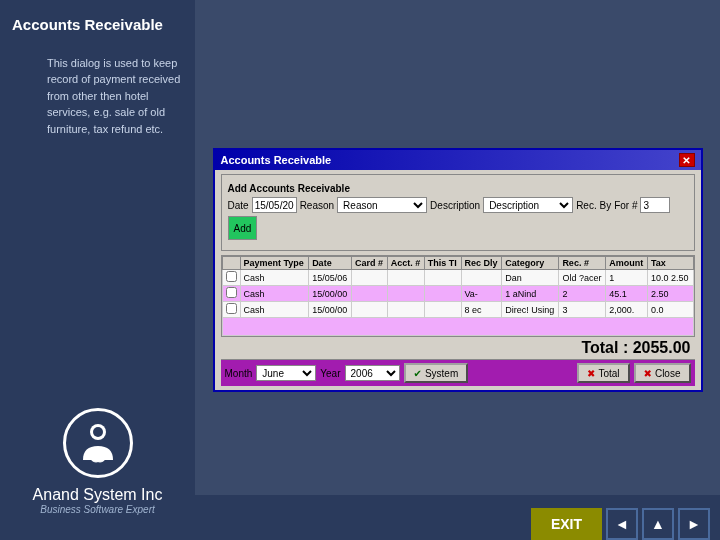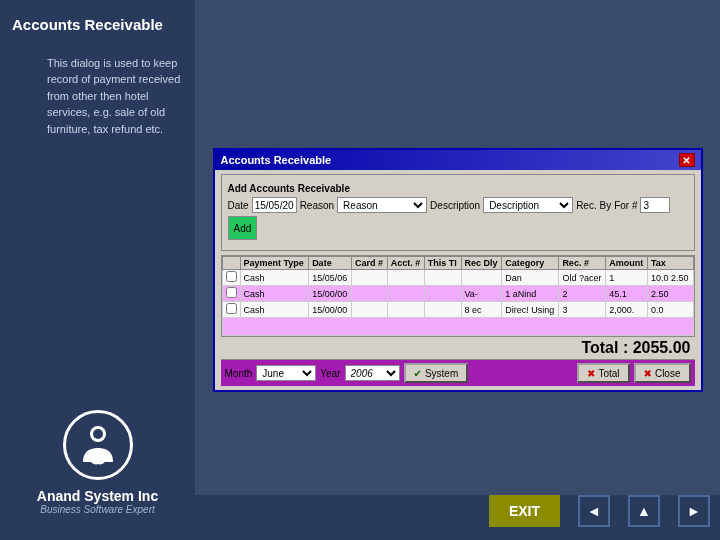--- a/index.html
+++ b/index.html
@@ -59,22 +59,22 @@
       margin-bottom: 8px;
     }
 
     .logo-icon svg {
       width: 50px;
       height: 50px;
     }
 
     .company-name {
       color: white;
-      font-size: 14px;
-      font-weight: bold;
+      font-size: 16px;
+      font-weight: normal;
       text-align: left;
     }
 
     .company-tagline {
       color: #a0b4d0;
       font-size: 10px;
       text-align: center;
       font-style: italic;
     }
 
@@ -263,24 +263,24 @@
 
     
     .bottom-nav {
       position: absolute;
       bottom: 0;
       right: 0;
       width: 525px;
       height: 45px;
       background: #2a3a5c;
       display: flex;
-      align-items: flex-start;
+      align-items: flex-end;
       justify-content: flex-end;
       padding-right: 10px;
-      gap: 18px;
+      gap: 4px;
     }
 
     .exit-btn {
       background: #8b8b00;
       color: white;
       border: none;
       padding: 8px 20px;
       font-size: 14px;
       font-weight: bold;
       cursor: pointer;
@@ -420,21 +420,21 @@
       <div class="total-row">
         <span>Total : 2055.00</span>
       </div>
 
       <div class="bottom-controls">
         <span class="form-label">Month</span>
         <select class="form-select form-select-sm">
           <option>June</option>
         </select>
         <span class="form-label">Year</span>
-        <select class="form-select" style="width:55px;font-style:italic;">
+        <select class="form-select" style="width:55px;">
           <option>2006</option>
         </select>
         <button class="btn-action">
           <span style="color:#006600;">✔</span>
           <span>System</span>
         </button>
         <div style="flex:1;"></div>
         <button class="btn-action">
           <span style="color:#cc0000;">✖</span>
           <span>Total</span>

